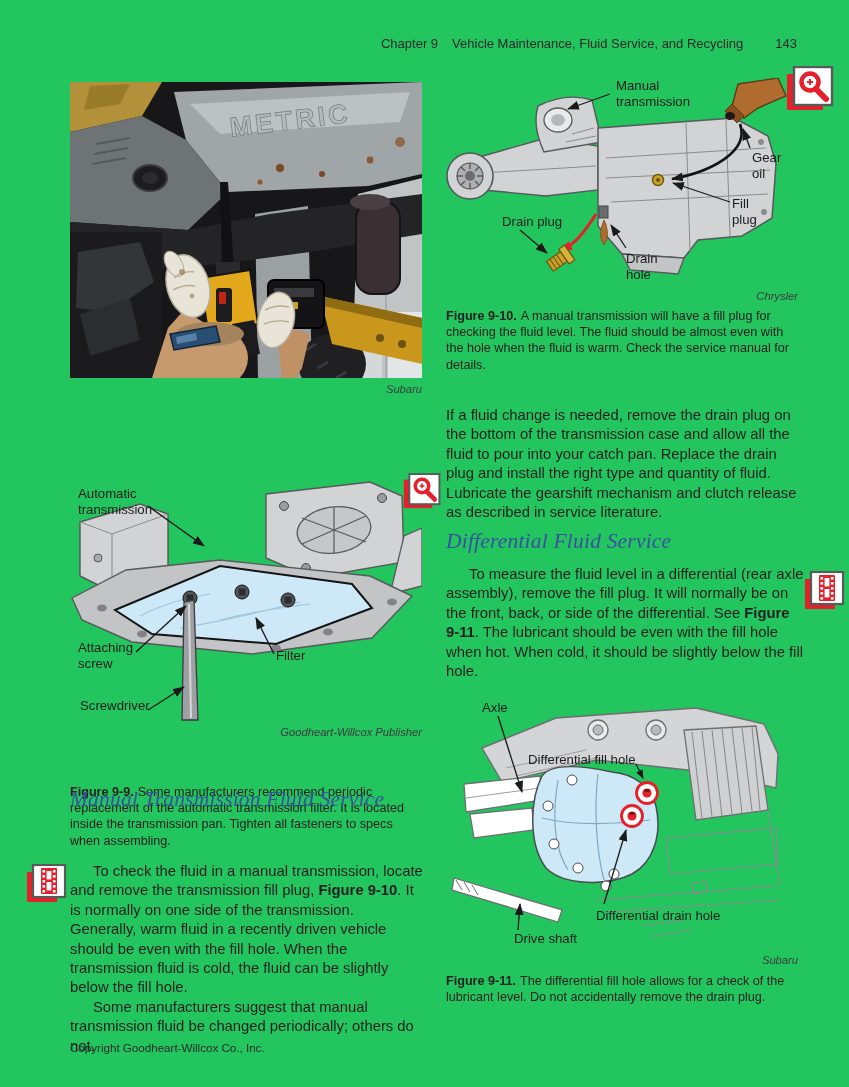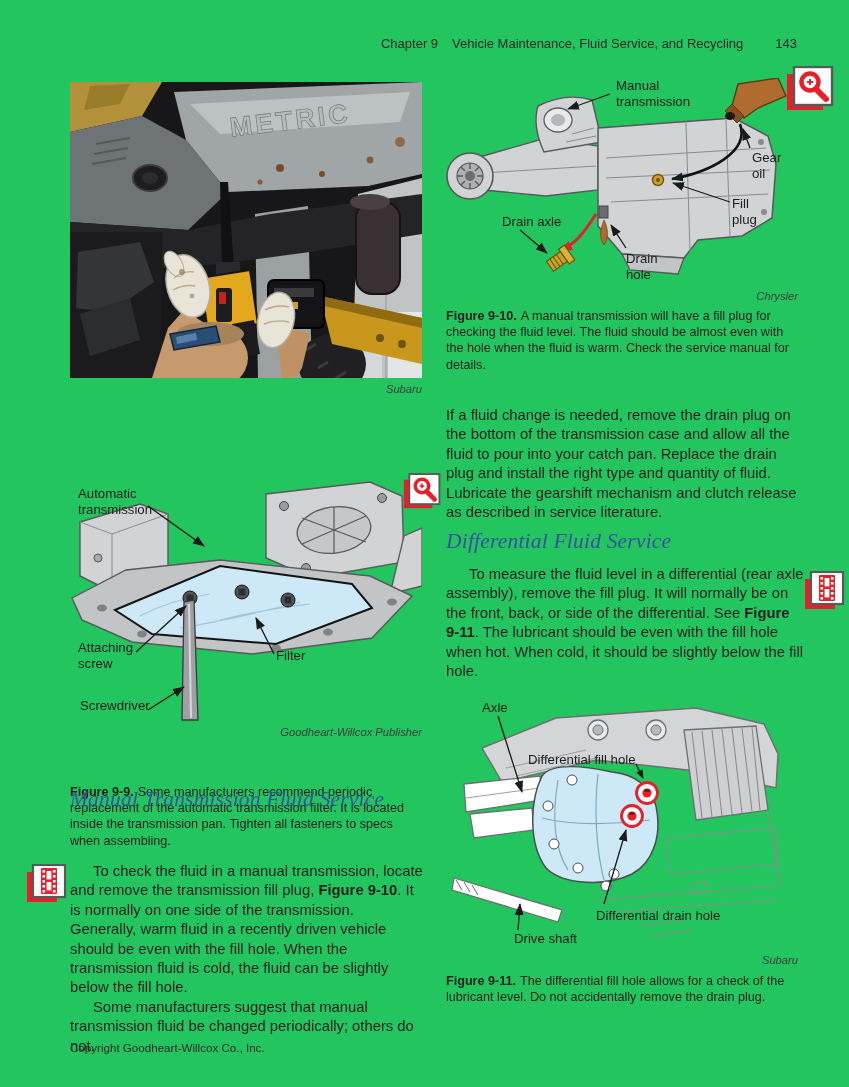--- a/index.html
+++ b/index.html
@@ -263,21 +263,21 @@
         <line x1="164" y1="16" x2="122" y2="31" marker-end="url(#arrBL)"></line>
         <line x1="304" y1="70" x2="297" y2="51" marker-end="url(#arrBL)"></line>
         <line x1="284" y1="124" x2="227" y2="105" marker-end="url(#arrBL)"></line>
         <line x1="180" y1="170" x2="165" y2="147" marker-end="url(#arrBL)"></line>
         <line x1="74" y1="152" x2="101" y2="175" marker-end="url(#arrBL)"></line>
       </g>
     </svg>
     <div class="lbl" style="left:170px;top:0px;width:110px;">Manual transmission</div>
     <div class="lbl" style="left:306px;top:72px;width:40px;">Gear oil</div>
     <div class="lbl" style="left:286px;top:118px;width:44px;">Fill plug</div>
-    <div class="lbl nw" style="left:56px;top:136px;">Drain axle</div>
+    <div class="lbl nw" style="left:56px;top:136px;">Drain plug</div>
     <div class="lbl" style="left:180px;top:173px;width:48px;">Drain hole</div>
   </div>
 
   <div class="abs credit" style="left:446px;top:290px;">Chrysler</div>
   <div class="abs cap" style="left:446px;top:308px;">
     <span class="lead">Figure 9-10.</span><span>A manual transmission will have a fill plug for checking the fluid level. The fluid should be almost even with the hole when the fluid is warm. Check the service manual for details.</span>
   </div>
 
   <div class="abs body" style="left:446px;top:406px;width:358px;">
     <p>If a fluid change is needed, remove the drain plug on the bottom of the transmission case and allow all the fluid to pour into your catch pan. Replace the drain plug and install the right type and quantity of fluid. Lubricate the gearshift mechanism and clutch release as described in service literature.</p>

